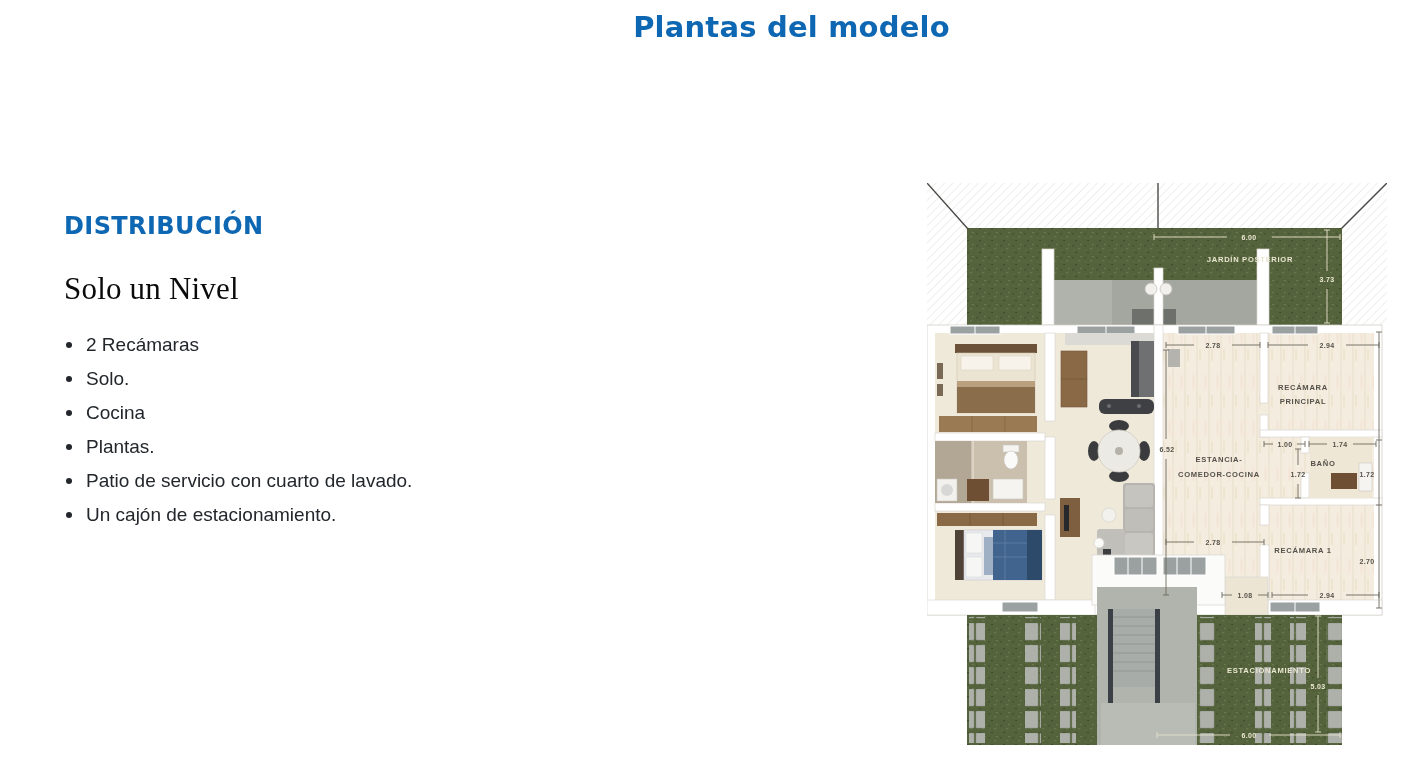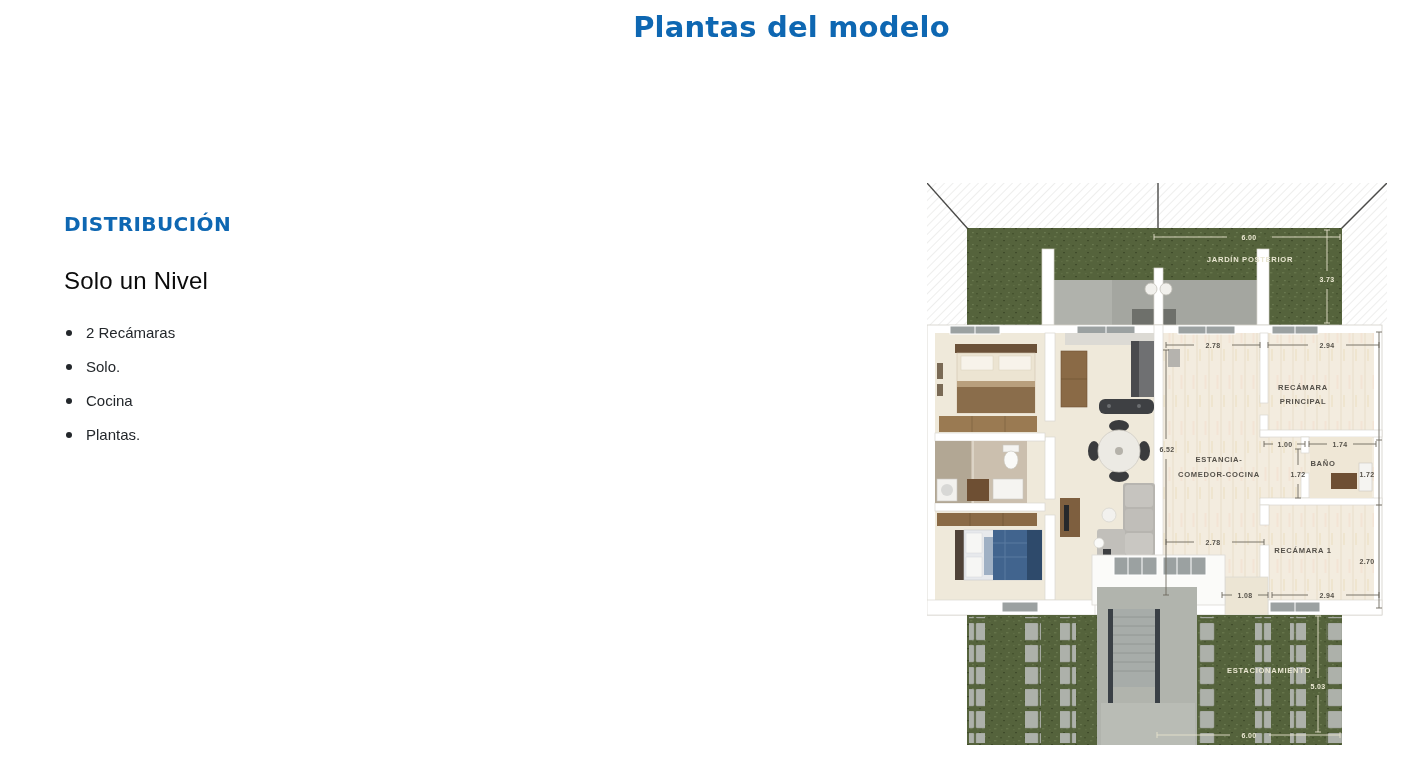--- a/index.html
+++ b/index.html
@@ -4,26 +4,26 @@
 <style>
   html,body{margin:0;padding:0;background:#fff;}
   .page{position:relative;width:1423px;height:760px;background:#fff;overflow:hidden;
         font-family:"Liberation Sans",sans-serif;margin-left:12px;}
   .page-title{position:absolute;top:10px;left:0;width:100%;text-align:center;
         transform:translateX(68px);margin:0;
         font-family:"DejaVu Sans",sans-serif;font-weight:800;font-size:29px;
         color:var(--accent,#0e67b2);letter-spacing:.2px;}
   .dist-block{position:absolute;left:52px;top:212px;width:600px;}
   .dist-heading{margin:0;font-family:"DejaVu Sans",sans-serif;font-weight:800;
-        font-size:20px;color:var(--accent,#0e67b2);letter-spacing:.4px;}
-  .dist-sub{margin:31px 0 0 0;font-family:Liberation Sans, sans-serif;font-weight:400;
-        font-size:24px;color:var(--heading_text,#0b0b0b);letter-spacing:.2px;}
+        font-size:24px;color:var(--accent,#0e67b2);letter-spacing:.4px;}
+  .dist-sub{margin:31px 0 0 0;font-family:Liberation Serif, serif;font-weight:400;
+        font-size:31px;color:var(--heading_text,#0b0b0b);letter-spacing:.2px;}
   .dist-list{margin:27px 0 0 0;padding:0;list-style:none;}
   .dist-list li{position:relative;padding-left:22px;margin-bottom:13px;
-        font-size:15px;line-height:21px;color:var(--body_text,#23272b);}
+        font-size:19px;line-height:21px;color:var(--body_text,#23272b);}
   .dist-list li::before{content:"";position:absolute;left:2px;top:8px;width:6px;height:6px;
         border-radius:50%;background:var(--body_text,#23272b);}
   .floorplan{position:absolute;left:915px;top:183px;width:460px;height:562px;}
 
   
   .wall{fill:#ffffff;stroke:#d9d7d0;stroke-width:.7;}
   .grass-base{fill:var(--grass,#55633c);}
   .dimline-dark{stroke:#6d695e;stroke-width:.9;fill:none;}
   .dimline-light{stroke:#e6e2cc;stroke-width:.9;fill:none;}
   .dimtext-dark{fill:#56524a;font:600 7px "Liberation Sans",sans-serif;letter-spacing:.4px;text-anchor:middle;}
@@ -41,20 +41,22 @@
   <h1 class="page-title">Plantas del modelo</h1>
 
   <div class="dist-block">
     <h2 class="dist-heading">DISTRIBUCIÓN</h2>
     <h3 class="dist-sub">Solo un Nivel</h3>
     <ul class="dist-list">
       <li>2 Recámaras</li>
       <li>Solo.</li>
       <li>Cocina</li>
       <li>Plantas.</li>
+      <li>Patio de servicio con cuarto de lavado.</li>
+      <li>Un cajón de estacionamiento.</li>
     </ul>
   </div>
 
   <div class="floorplan">
   <svg width="460" height="562" viewBox="0 0 460 562" xmlns="http://www.w3.org/2000/svg">
     <defs>
       <pattern id="hatch" width="6" height="6" patternUnits="userSpaceOnUse" patternTransform="rotate(45)">
         <rect width="6" height="6" fill="#ffffff"></rect>
         <line x1="0" y1="0" x2="0" y2="6" stroke="#e4e4e2" stroke-width="1.2"></line>
       </pattern>

